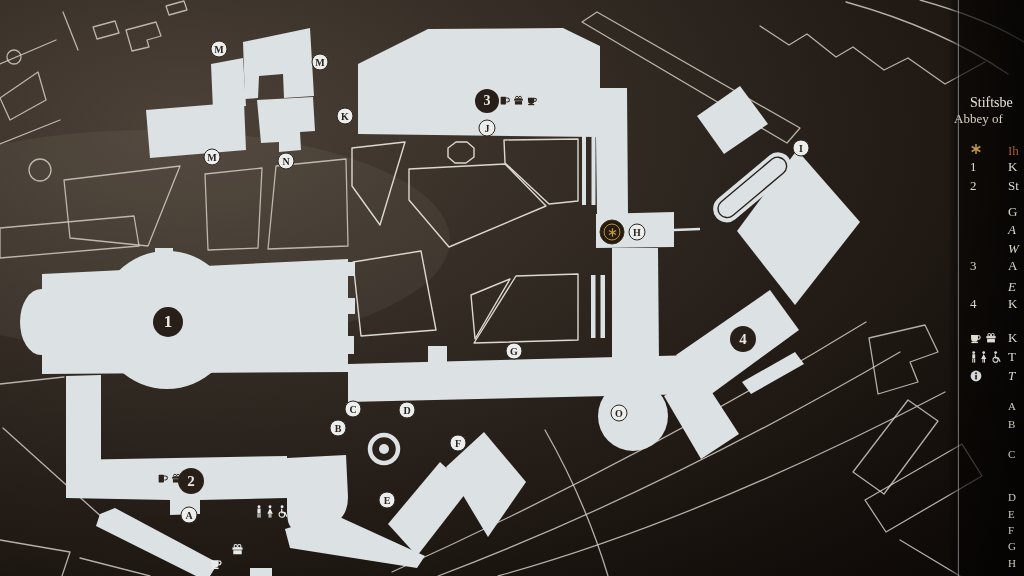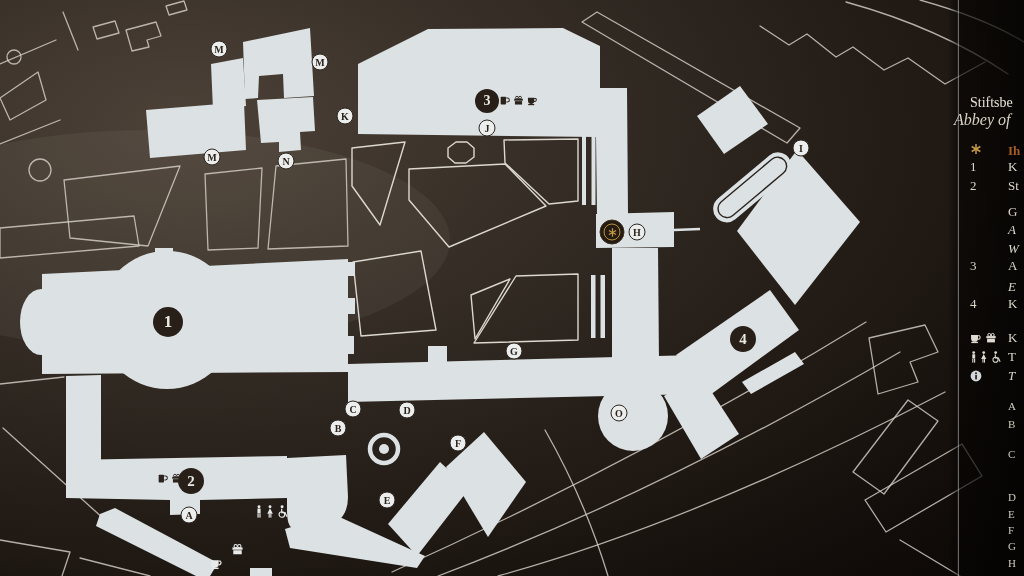--- a/index.html
+++ b/index.html
@@ -29,23 +29,23 @@
           color:#ded8cc;}
   .legend .edge{position:absolute;left:10px;top:0;width:1px;height:576px;
                 background:rgba(255,255,255,.35);}
   .lg-row{position:absolute;left:22px;white-space:nowrap;font-size:13px;
           line-height:14px;display:flex;align-items:center;}
   .lg-num{display:inline-block;width:38px;}
   .lg-label{display:inline-block;}
   .lg-sub{position:absolute;left:60px;font-size:13px;white-space:nowrap;}
   .it{font-style:italic;}
   .lg-title{position:absolute;left:22px;font-size:14px;color:#eae4d8;white-space:nowrap;}
-  .lg-subtitle{position:absolute;left:6px;font-size:16px;font-style:italic;
+  .lg-subtitle{position:absolute;left:6px;font-size:13px;
                color:#d9d2c4;white-space:nowrap;}
-  .lg-here-label{color:#a55d24;font-weight:bold;}
+  .lg-here-label{color:#a55d24;font-weight:normal;}
   .lg-facility .icons{display:flex;gap:3px;align-items:flex-end;width:38px;color:#dfdbd2;}
   .lg-letter{position:absolute;left:60px;font-size:11px;color:#cfc9bd;}
 </style>
 </head>
 <body>
 
 <div class="stage">
 
   <svg class="mapsvg" width="1024" height="576" viewBox="0 0 1024 576">
     <defs>

